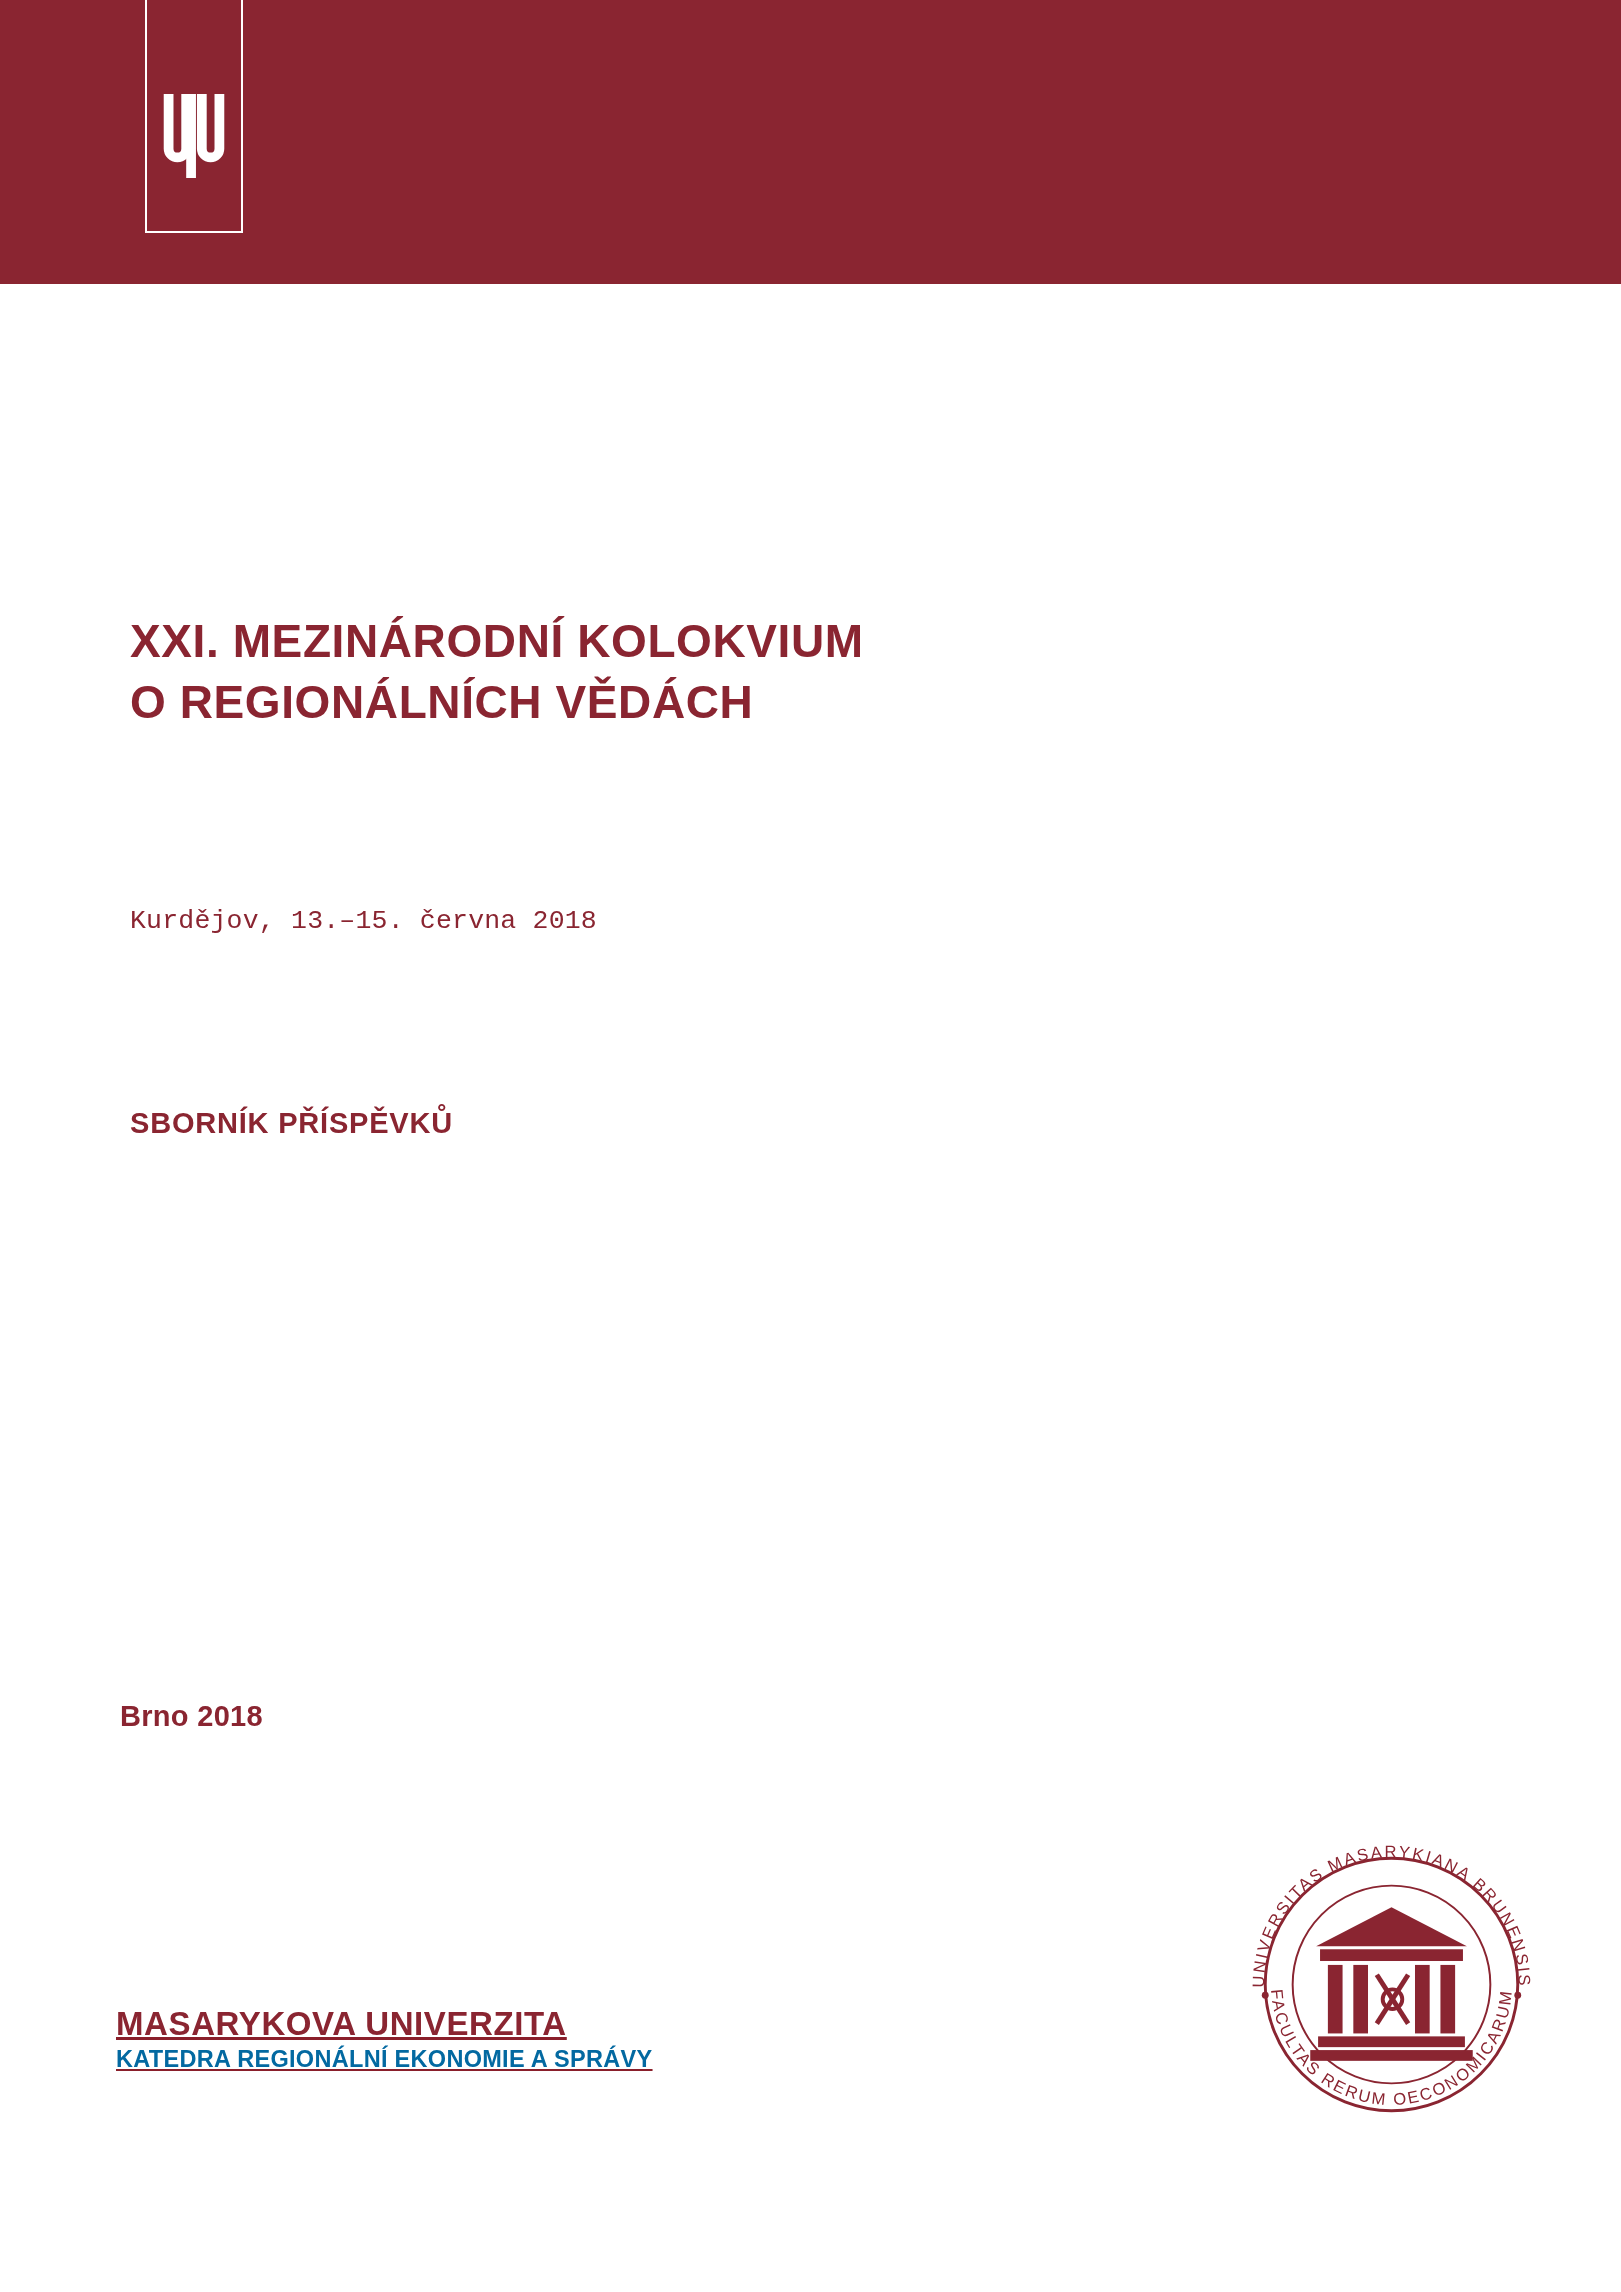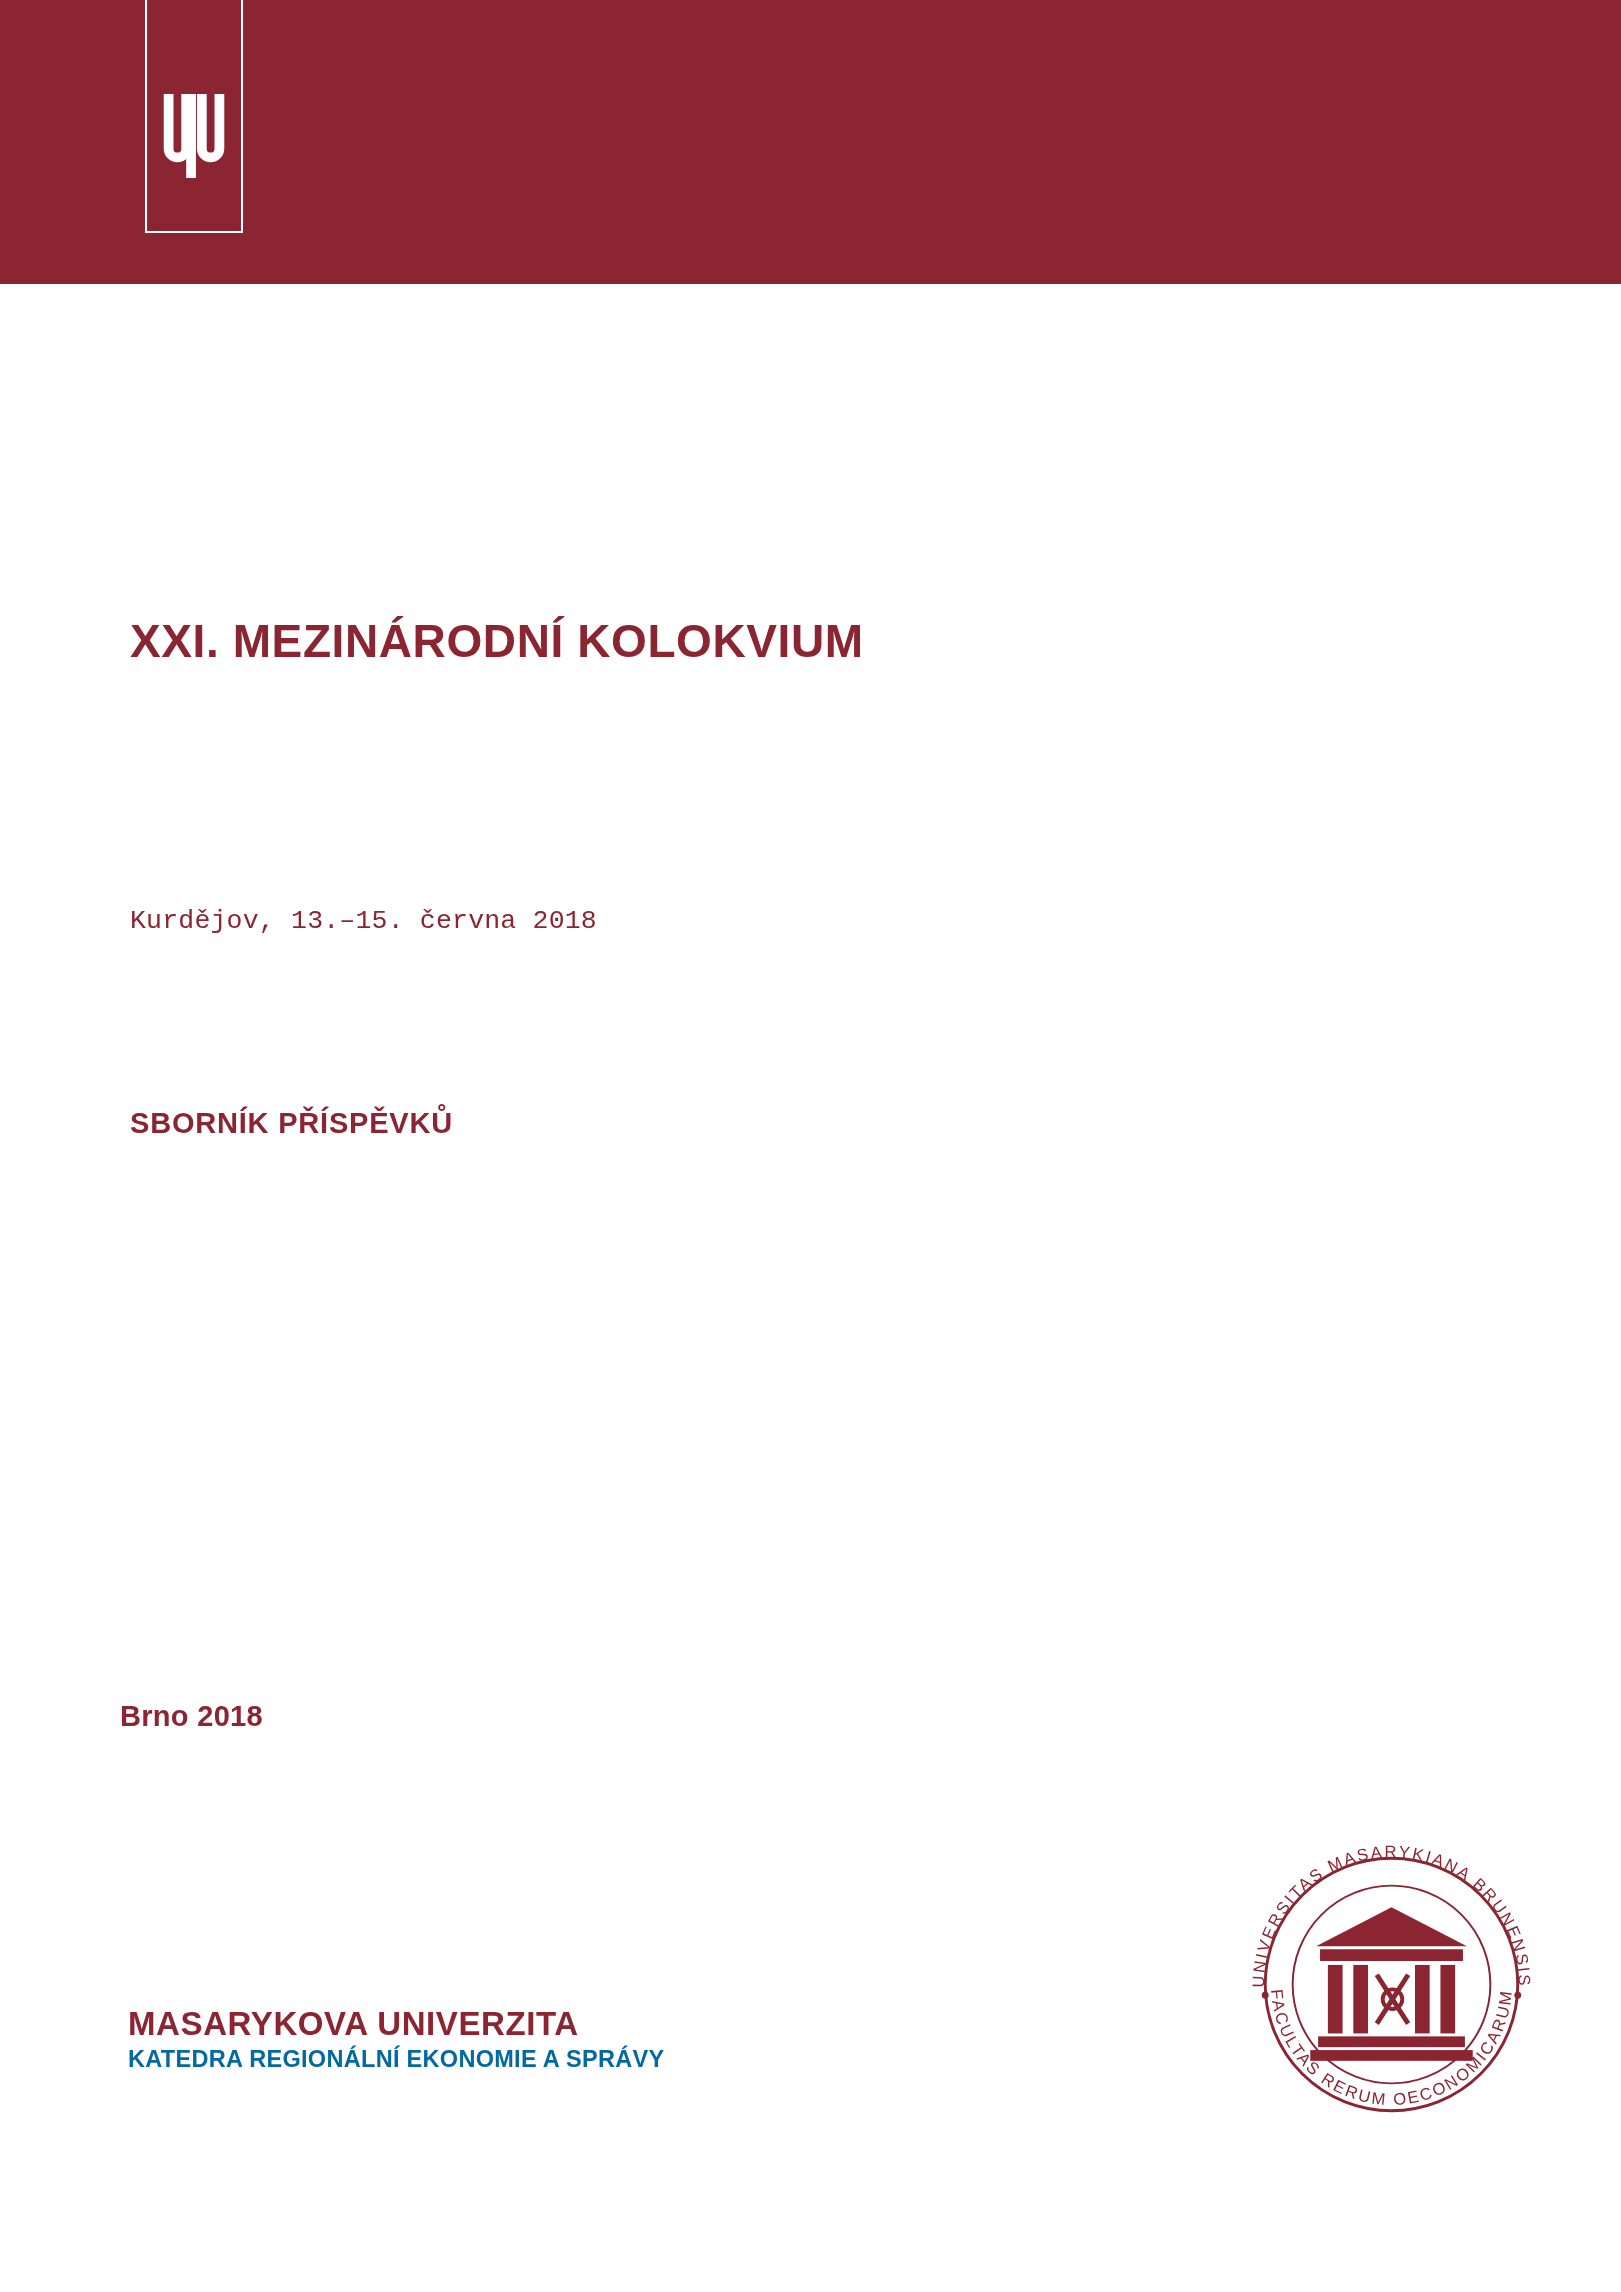--- a/index.html
+++ b/index.html
@@ -94,22 +94,23 @@
     left: 120px;
     top: 1416px;
     font-size: 29px;
     font-weight: bold;
     letter-spacing: 0.3px;
     color: #8a2531;
   }
 
   .publisher {
     position: absolute;
-    left: 128px;
+    left: 116px;
     top: 1720px;
+    text-decoration: underline;
   }
   .publisher .l1 {
     font-size: 33px;
     font-weight: bold;
     letter-spacing: 0.6px;
     line-height: 1.22;
     color: #8a2531;
   }
   .publisher .l2 {
     font-size: 27.4px;
@@ -147,20 +148,21 @@
       <path d="M40 0 L40 56 A14 14 0 0 0 68 56 L68 0 L58 0 L58 56 A4 4 0 0 1 50 56 L50 0 Z" fill="#ffffff"></path>
       <rect x="29" y="0" width="10" height="86" fill="#ffffff"></rect>
     </svg>
   </div>
 </div>
 
 <div class="page">
 
   <div class="title-block">
     <div class="title-line">XXI. MEZINÁRODNÍ KOLOKVIUM</div>
+    <div class="title-line">O REGIONÁLNÍCH VĚDÁCH</div>
   </div>
 
   <div class="event-date">Kurdějov, 13.–15. června 2018</div>
 
   <div class="proceedings">SBORNÍK PŘÍSPĚVKŮ</div>
 
   <div class="place-year">Brno 2018</div>
 
   <div class="publisher">
     <div class="l1">MASARYKOVA UNIVERZITA</div>

